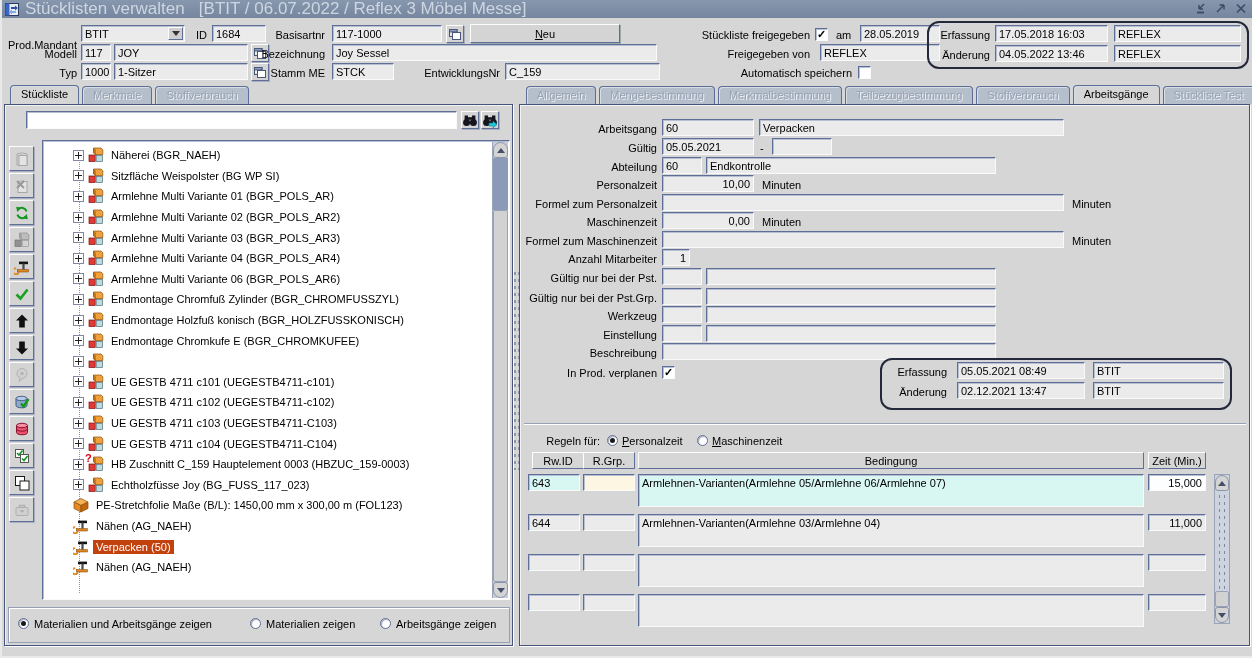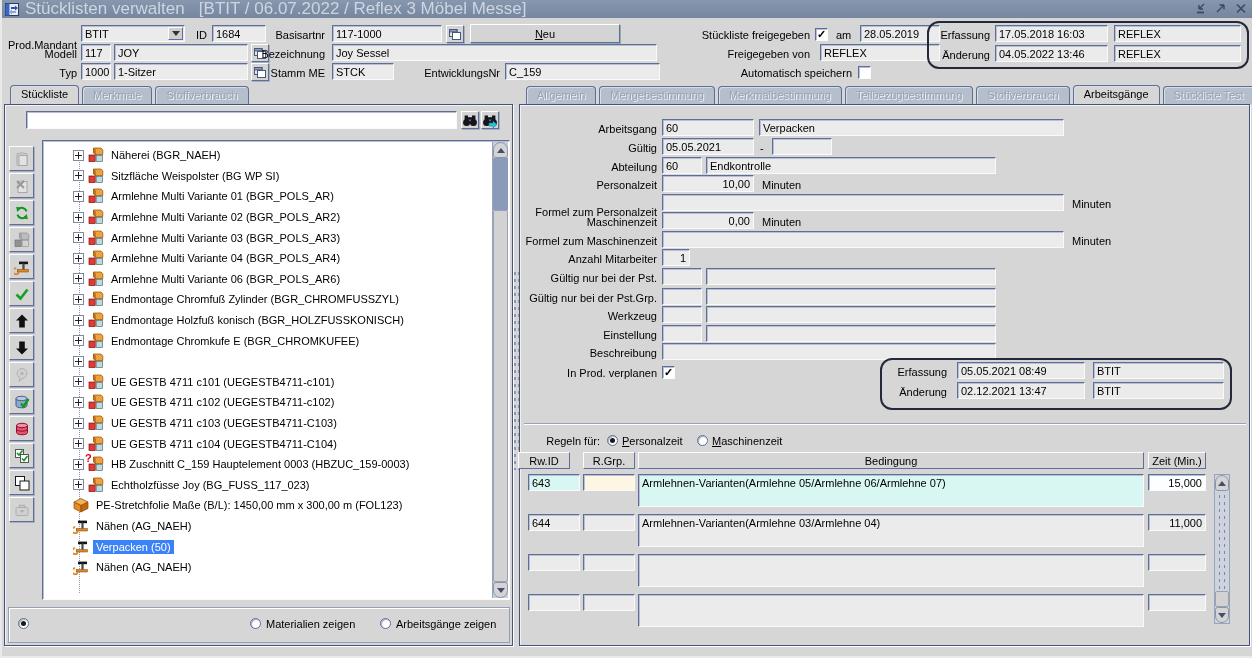--- a/index.html
+++ b/index.html
@@ -63,21 +63,21 @@
   .trow { display:flex; align-items:center; height:20.6px; padding-left:30px; white-space:nowrap; position:relative; }
   .texp { width:11px; height:11px; background:#fff; border:1px solid #7f89a0; position:relative;
           margin-right:4px; flex:none; z-index:2; }
   .texp::before { content:""; position:absolute; left:1px; right:1px; top:4px; height:1px; background:#222; }
   .texp::after  { content:""; position:absolute; top:1px; bottom:1px; left:4px; width:1px; background:#222; }
   .iconwrap { position:relative; flex:none; margin-right:4px; z-index:2; }
   .iconwrap svg { display:block; }
   .qbadge { position:absolute; left:-3px; top:-4px; color:#e00016; font-weight:bold;
             font-size:11px; text-shadow:0 0 1px #fff; }
   .tlabel { padding:1px 3px; z-index:2; }
-  .tlabel.sel { background:#3b82f6; color:#fff; }
+  .tlabel.sel { background:#c2410c; color:#fff; }
 
   
   .vscroll { position:absolute; right:1px; top:1px; bottom:1px; width:16px; background:#c6cedb;
              border-left:1px solid #9aa4b8; display:flex; flex-direction:column; }
   .sbtn { height:16px; background:#d4d4d4; border:1px solid #8b95aa; border-radius:8px 8px 3px 3px;
           display:flex; align-items:center; justify-content:center; flex:none; }
   .sbtn.down { border-radius:3px 3px 8px 8px; }
   .sdark { height:52px; background:#8a9ab8; flex:none; }
   .sthumb { flex:1; background:#d2d2d2; border:1px solid #98a2b6; border-radius:2px; }
   .arr { width:0; height:0; border-left:4px solid transparent; border-right:4px solid transparent; }
@@ -571,20 +571,21 @@
       <div class="sbtn down">
           <i class="arr dn"></i>
         </div>
     </div>
   </div>
 
   <div class="dots"></div>
 
   <div style="position:absolute;left:6px;top:607px;width:502px;height:36px;border:1px solid #96a0b4;box-shadow:inset 1px 1px 0 #fff"></div>
   <span class="radio sel" style="left:16px;top:618px"></span>
+  <span class="lbl la" style="left:32px;top:616px;width:205px">Materialien und Arbeitsgänge zeigen</span>
   <span class="radio" style="left:248px;top:618px"></span>
   <span class="lbl la" style="left:264px;top:616px;width:110px">Materialien zeigen</span>
   <span class="radio" style="left:378px;top:618px"></span>
   <span class="lbl la" style="left:394px;top:616px;width:115px">Arbeitsgänge zeigen</span>
 
   <div class="panel" style="left:517px;top:104px;width:731px;height:542px"></div>
   <div class="tabs" style="left:524px;top:85px">
     <span class="tab">Allgemein</span>
     <span class="tab">Mengebestimmung</span>
     <span class="tab">Merkmalbestimmung</span>
@@ -604,21 +605,21 @@
   <span class="fld" style="left:770px;top:138px;width:60px"></span>
 
   <span class="lbl" style="left:518px;top:159px;width:137px">Abteilung</span>
   <span class="fld" style="left:660px;top:157px;width:40px">60</span>
   <span class="fld" style="left:704px;top:157px;width:290px">Endkontrolle</span>
 
   <span class="lbl" style="left:518px;top:177px;width:137px">Personalzeit</span>
   <span class="fld rt" style="left:660px;top:175px;width:92px">10,00</span>
   <span class="lbl la" style="left:760px;top:177px;width:60px">Minuten</span>
 
-  <span class="lbl" style="left:518px;top:204px;width:137px">Formel zum Personalzeit</span>
+  <span class="lbl" style="left:518px;top:196px;width:137px">Formel zum Personalzeit</span>
   <span class="fld" style="left:660px;top:194px;width:402px"></span>
   <span class="lbl la" style="left:1070px;top:196px;width:60px">Minuten</span>
 
   <span class="lbl" style="left:518px;top:214px;width:137px">Maschinenzeit</span>
   <span class="fld rt" style="left:660px;top:212px;width:92px">0,00</span>
   <span class="lbl la" style="left:760px;top:214px;width:60px">Minuten</span>
 
   <span class="lbl" style="left:518px;top:233px;width:137px">Formel zum Maschinenzeit</span>
   <span class="fld" style="left:660px;top:231px;width:402px"></span>
   <span class="lbl la" style="left:1070px;top:233px;width:60px">Minuten</span>
@@ -656,21 +657,21 @@
   <span class="fld" style="left:955px;top:382px;width:128px">02.12.2021 13:47</span>
   <span class="fld" style="left:1091px;top:382px;width:131px">BTIT</span>
 
   <div class="groove" style="left:522px;top:423px;width:722px"></div>
   <span class="lbl" style="left:538px;top:433px;width:60px">Regeln für:</span>
   <span class="radio sel" style="left:605px;top:435px"></span>
   <span class="lbl la ufirst" style="left:620px;top:433px;width:80px">Personalzeit</span>
   <span class="radio" style="left:695px;top:435px"></span>
   <span class="lbl la ufirst" style="left:710px;top:433px;width:90px">Maschinenzeit</span>
 
-  <span class="th" style="left:516px;top:452px;width:52px">Rw.ID</span>
+  <span class="th" style="left:530px;top:452px;width:52px">Rw.ID</span>
   <span class="th" style="left:581px;top:452px;width:52px">R.Grp.</span>
   <span class="th" style="left:636px;top:452px;width:506px">Bedingung</span>
   <span class="th" style="left:1146px;top:452px;width:58px">Zeit (Min.)</span>
 
   <span class="fld hl1" style="left:526px;top:474px;width:52px">643</span>
   <span class="fld hl2" style="left:581px;top:474px;width:52px"></span>
   <span class="fld bd hl1" style="left:636px;top:474px;width:506px">Armlehnen-Varianten(Armlehne 05/Armlehne 06/Armlehne 07)</span>
   <span class="fld rt hl3" style="left:1146px;top:474px;width:58px">15,000</span>
 
   <span class="fld" style="left:526px;top:514px;width:52px">644</span>

